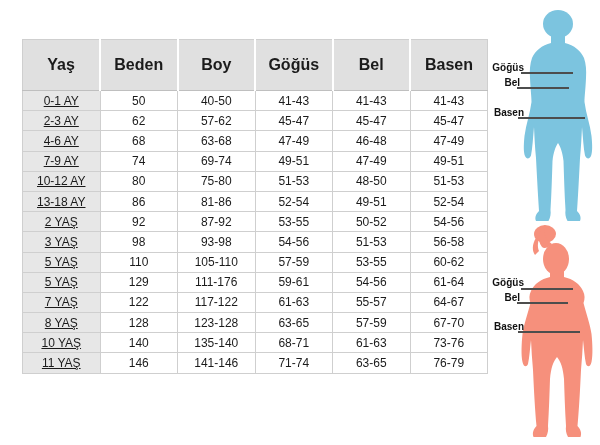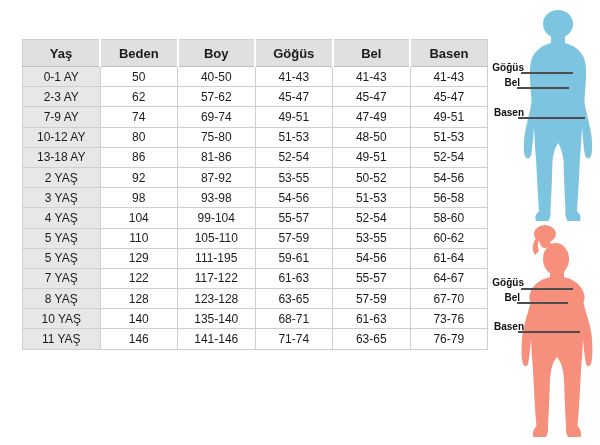--- a/index.html
+++ b/index.html
@@ -18,31 +18,31 @@
   }
   table.size-table{
     position:absolute;left:22px;top:39px;width:466px;
     border-collapse:collapse;table-layout:fixed;
   }
   .size-table th{
     background:var(--header-bg);
     border:1px solid var(--table-border);
     border-left:2px solid #ffffff;
     border-bottom:1px solid #bfbfbf;
-    height:26px;font-size:13px;font-weight:bold;text-align:center;
-    padding:0;color:var(--text);
+    height:26px;font-size:16px;font-weight:bold;text-align:center;
+    padding:12px;color:var(--text);
   }
   .size-table th:first-child{border-left:1px solid var(--table-border);}
   .size-table td{
     background:var(--cell-bg);
     border:1px solid var(--table-border);
     height:19.2px;font-size:12px;font-weight:normal;text-align:center;
     padding:0;color:var(--text);
   }
-  .size-table td:first-child{background:var(--age-col-bg);}
+  .size-table td:first-child{background:var(--age-col-bg);text-decoration:underline;}
   .figure{position:absolute;}
   .figure svg{display:block;width:100%;height:100%;}
   .mlabel{
     position:absolute;font-size:10px;font-weight:bold;color:#101010;
     text-align:right;line-height:11px;height:11px;white-space:nowrap;
   }
   .mline{position:absolute;height:2px;background:var(--measure-line);}
 </style>
 </head>
 <body>
@@ -71,20 +71,28 @@
         </tr>
         <tr>
           <td>2-3 AY</td>
           <td>62</td>
           <td>57-62</td>
           <td>45-47</td>
           <td>45-47</td>
           <td>45-47</td>
         </tr>
         <tr>
+          <td>4-6 AY</td>
+          <td>68</td>
+          <td>63-68</td>
+          <td>47-49</td>
+          <td>46-48</td>
+          <td>47-49</td>
+        </tr>
+        <tr>
           <td>7-9 AY</td>
           <td>74</td>
           <td>69-74</td>
           <td>49-51</td>
           <td>47-49</td>
           <td>49-51</td>
         </tr>
         <tr>
           <td>10-12 AY</td>
           <td>80</td>
@@ -111,39 +119,31 @@
         </tr>
         <tr>
           <td>3 YAŞ</td>
           <td>98</td>
           <td>93-98</td>
           <td>54-56</td>
           <td>51-53</td>
           <td>56-58</td>
         </tr>
         <tr>
-          <td>4 YAŞ</td>
-          <td>104</td>
-          <td>99-104</td>
-          <td>55-57</td>
-          <td>52-54</td>
-          <td>58-60</td>
-        </tr>
-        <tr>
           <td>5 YAŞ</td>
           <td>110</td>
           <td>105-110</td>
           <td>57-59</td>
           <td>53-55</td>
           <td>60-62</td>
         </tr>
         <tr>
           <td>5 YAŞ</td>
           <td>129</td>
-          <td>111-195</td>
+          <td>111-176</td>
           <td>59-61</td>
           <td>54-56</td>
           <td>61-64</td>
         </tr>
         <tr>
           <td>7 YAŞ</td>
           <td>122</td>
           <td>117-122</td>
           <td>61-63</td>
           <td>55-57</td>

